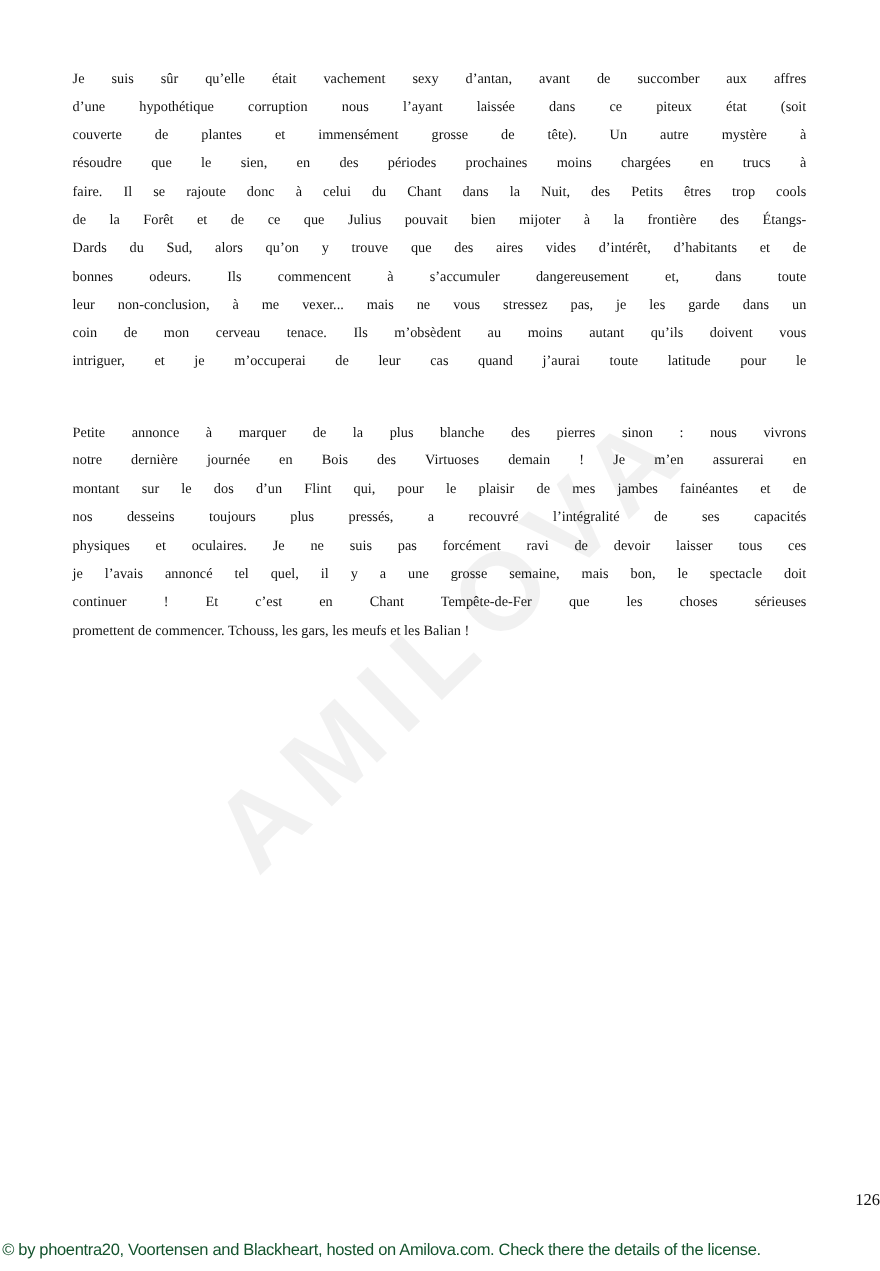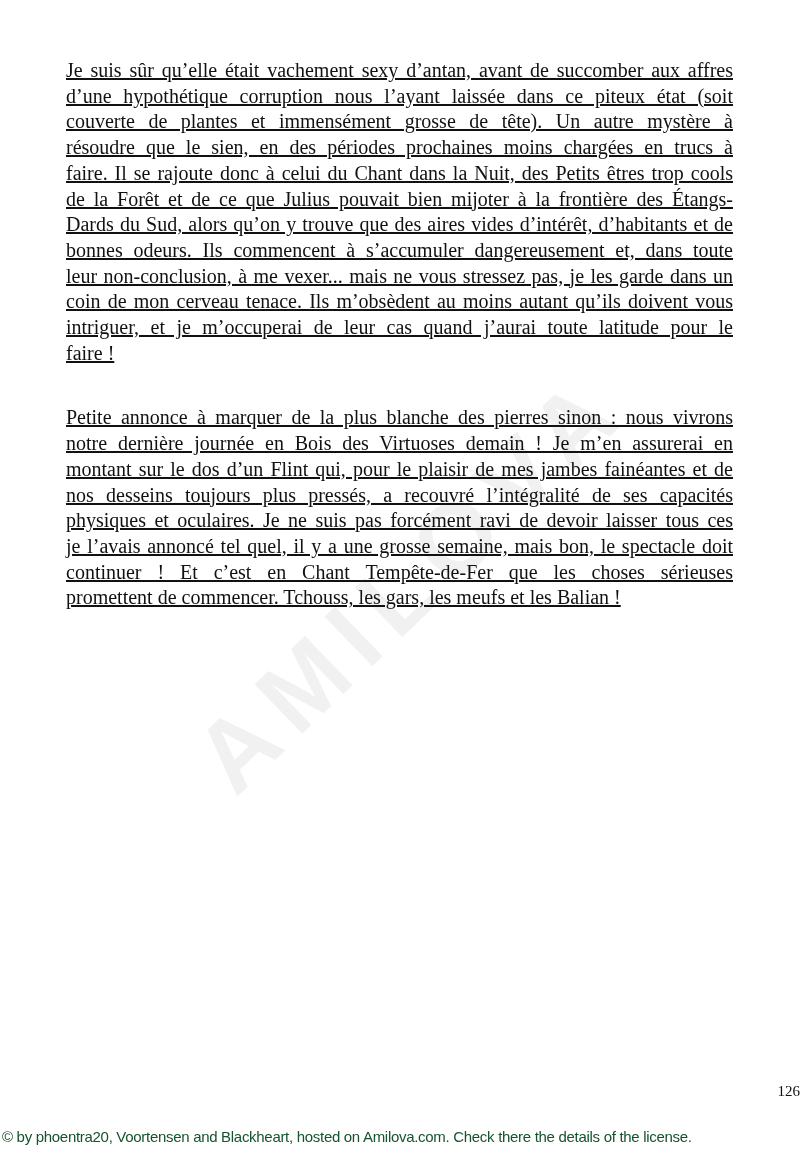--- a/index.html
+++ b/index.html
@@ -29,23 +29,22 @@
     white-space: nowrap;
     z-index: 0;
     user-select: none;
   }
   .text-block {
     position: absolute;
     left: 66px;
     top: 58px;
     width: 667px;
     z-index: 1;
-    font-size: 20px;
+    font-size: 13px;
     line-height: 25.7px;
-    text-decoration: underline;
   }
   .para + .para {
     margin-top: 39px;
   }
   .line {
     text-align: justify;
     text-align-last: justify;
     white-space: normal;
   }
   .line.last {
@@ -85,21 +84,20 @@
         <div class="line">d’une hypothétique corruption nous l’ayant laissée dans ce piteux état (soit</div>
         <div class="line">couverte de plantes et immensément grosse de tête). Un autre mystère à</div>
         <div class="line">résoudre que le sien, en des périodes prochaines moins chargées en trucs à</div>
         <div class="line">faire. Il se rajoute donc à celui du Chant dans la Nuit, des Petits êtres trop cools</div>
         <div class="line">de la Forêt et de ce que Julius pouvait bien mijoter à la frontière des Étangs-</div>
         <div class="line">Dards du Sud, alors qu’on y trouve que des aires vides d’intérêt, d’habitants et de</div>
         <div class="line">bonnes odeurs. Ils commencent à s’accumuler dangereusement et, dans toute</div>
         <div class="line">leur non-conclusion, à me vexer... mais ne vous stressez pas, je les garde dans un</div>
         <div class="line">coin de mon cerveau tenace. Ils m’obsèdent au moins autant qu’ils doivent vous</div>
         <div class="line">intriguer, et je m’occuperai de leur cas quand j’aurai toute latitude pour le</div>
-        <div class="line last">faire !</div>
       </div>
       <div class="para">
         <div class="line">Petite annonce à marquer de la plus blanche des pierres sinon : nous vivrons</div>
         <div class="line">notre dernière journée en Bois des Virtuoses demain ! Je m’en assurerai en</div>
         <div class="line">montant sur le dos d’un Flint qui, pour le plaisir de mes jambes fainéantes et de</div>
         <div class="line">nos desseins toujours plus pressés, a recouvré l’intégralité de ses capacités</div>
         <div class="line">physiques et oculaires. Je ne suis pas forcément ravi de devoir laisser tous ces</div>
         <div class="line">je l’avais annoncé tel quel, il y a une grosse semaine, mais bon, le spectacle doit</div>
         <div class="line">continuer ! Et c’est en Chant Tempête-de-Fer que les choses sérieuses</div>
         <div class="line last">promettent de commencer. Tchouss, les gars, les meufs et les Balian !</div>

